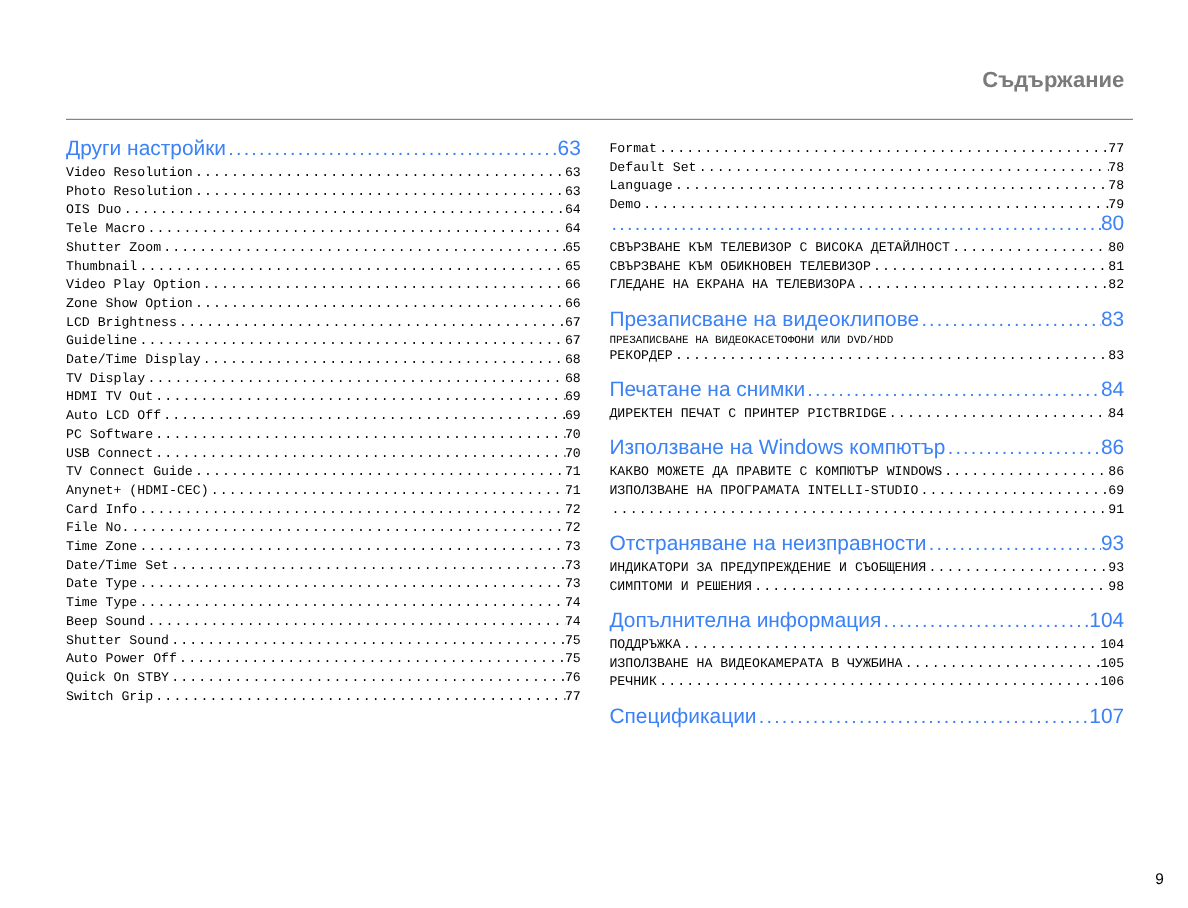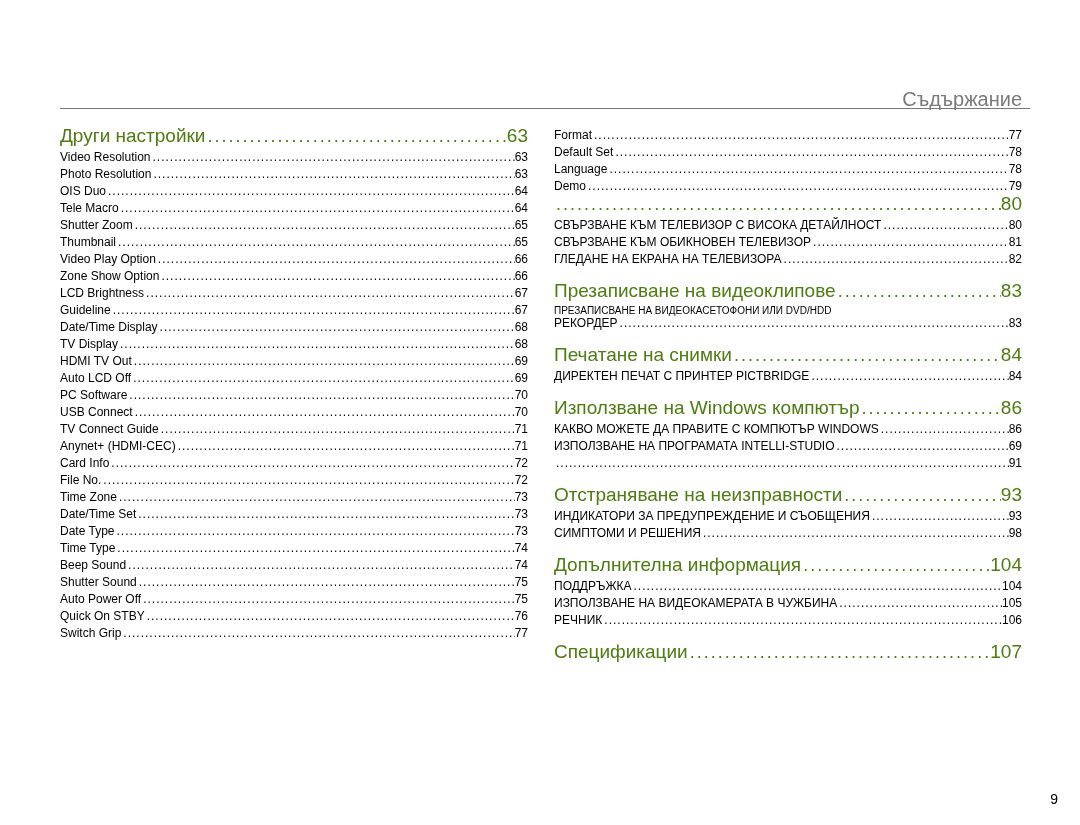--- a/index.html
+++ b/index.html
@@ -7,55 +7,57 @@
     font-family: Arial, Helvetica, sans-serif;
     background: #fff;
     width: 1080px;
     height: 825px;
     padding: 75px 50px 20px 60px;
     position: relative;
     color: #000;
   }
   .header-title {
     position: absolute;
-    top: 88px;
+    top: 62px;
     right: 58px;
     font-size: 20px;
     color: #7a7a7a;
+    font-weight: bold;
   }
   .rule {
     position: absolute;
     top: 108px;
     left: 60px;
     right: 50px;
     border-top: 1px solid #777;
   }
   .columns {
     display: flex;
     gap: 26px;
     margin-top: 50px;
   }
   .col {
     width: 468px;
   }
   .toc-section {
     display: flex;
     align-items: baseline;
     font-size: 19px;
-    color: #4d7c0f;
+    color: #3b82f6;
     margin-top: 14px;
     margin-bottom: 0;
   }
   .toc-section:first-child { margin-top: 0; }
   .toc-sub {
     display: flex;
     align-items: flex-start;
     font-size: 12px;
     color: #000;
     margin-top: 3px;
+    font-family: Liberation Mono, monospace;
   }
   .toc-sub.upper .label { text-transform: uppercase; }
   .label { white-space: nowrap; }
   .dots {
     flex: 1;
     overflow: hidden;
     white-space: nowrap;
     letter-spacing: 2px;
     color: inherit;
     font-size: 0.95em;

